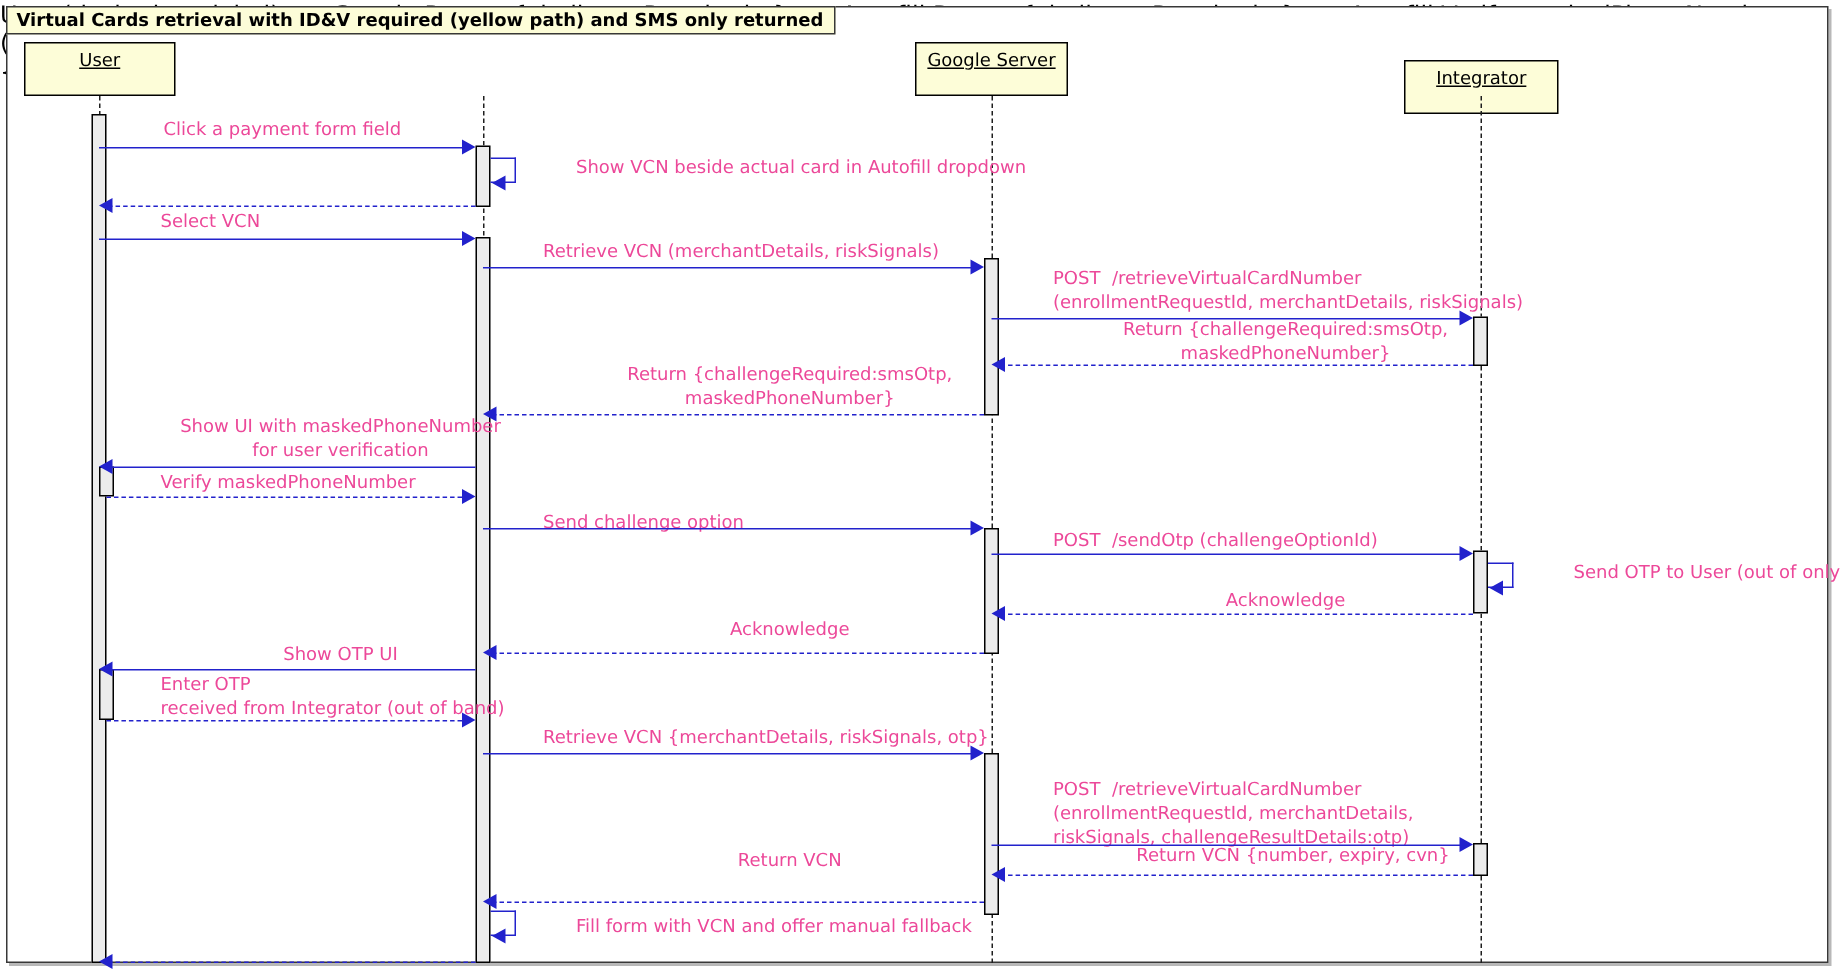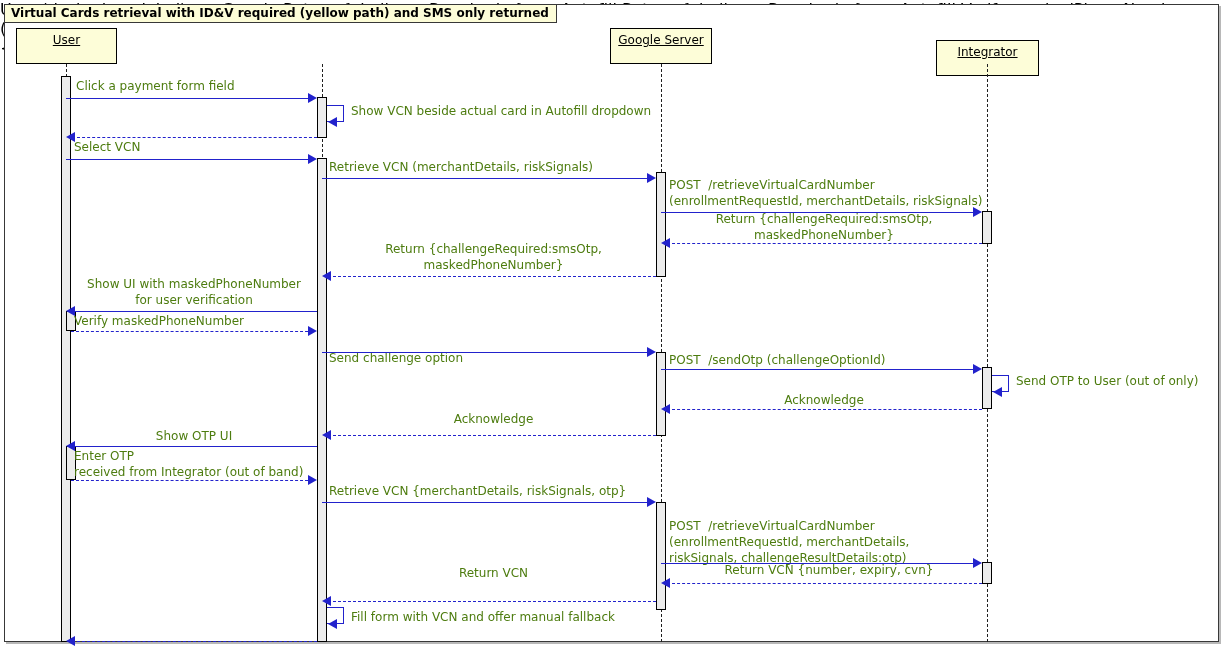--- a/index.html
+++ b/index.html
@@ -123,23 +123,24 @@
     width:0;height:0;
     border-top:5px solid transparent;
     border-bottom:5px solid transparent;
     border-right:9px solid #2222cc;
   }
 
   
   .msg-label{
     position:absolute;
     font-size:12px;
-    color:#4d7c0f;
+    color:#ec4899;
     line-height:16px;
     white-space:pre;
+    margin-left:33px;
   }
   .msg-label.right-align{ text-align:center; }
   .msg-label.left-align{ text-align:left; }
 </style>
 </head>
 <body>
 
 <div id="diagram">
 
   <div id="frame"></div>
@@ -240,21 +241,21 @@
 for user verification</div>
   <div class="arrow-line" style="left:72px;top:311px;width:245px;"></div>
   <div class="arrow-head left" style="left:66px;top:306px;"></div>
 
    Autofill  Verify maskedPhoneNumber (dashed right) --&gt;
   <div class="msg-label left-align" style="left:74px;top:313px;width:250px;">Verify maskedPhoneNumber</div>
   <div class="arrow-line dashed" style="left:71px;top:331px;width:242px;"></div>
   <div class="arrow-head right" style="left:308px;top:326px;"></div>
 
   
-  <div class="msg-label left-align" style="left:329px;top:350px;width:300px;">Send challenge option</div>
+  <div class="msg-label left-align" style="left:329px;top:340px;width:300px;">Send challenge option</div>
   <div class="arrow-line" style="left:322px;top:352px;width:330px;"></div>
   <div class="arrow-head right" style="left:647px;top:347px;"></div>
 
   
   <div class="msg-label left-align" style="left:669px;top:352px;width:320px;">POST  /sendOtp (challengeOptionId)</div>
   <div class="arrow-line" style="left:661px;top:369px;width:317px;"></div>
   <div class="arrow-head right" style="left:973px;top:364px;"></div>
 
   
   <div class="selfmsg" style="left:992px;top:375px;width:17px;height:17px;"></div>

